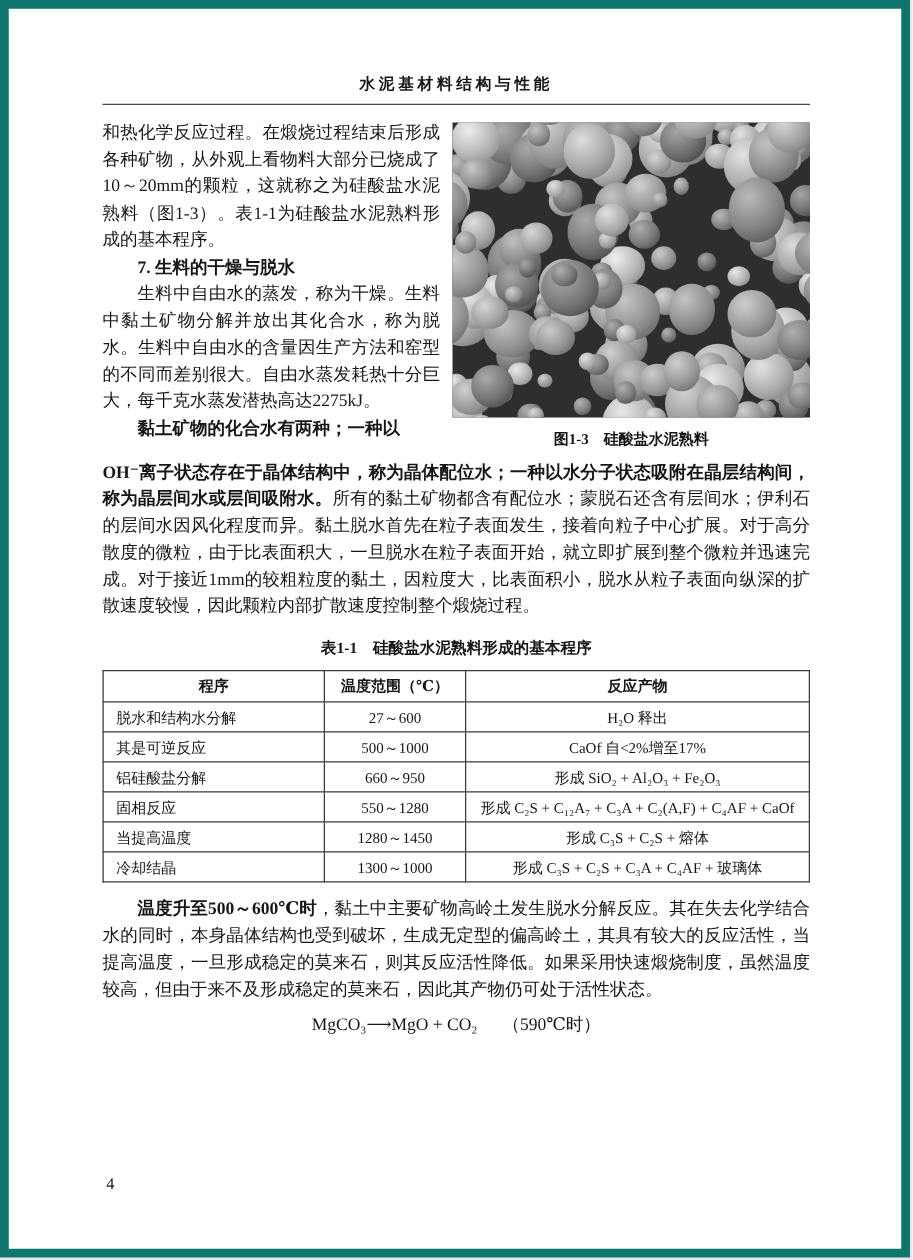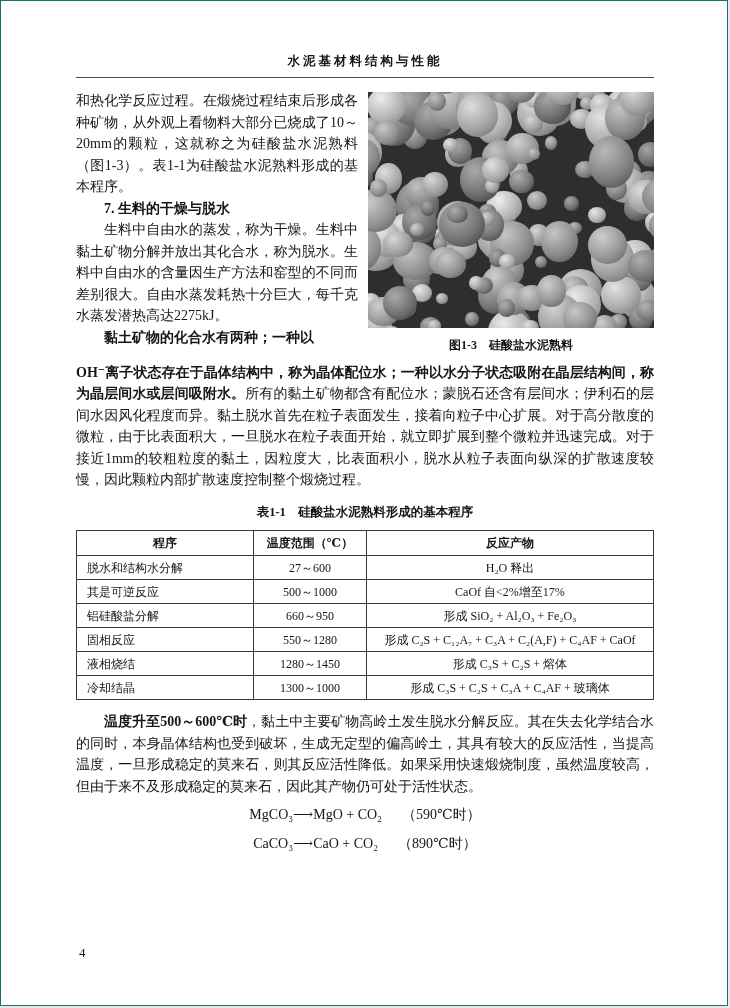--- a/index.html
+++ b/index.html
@@ -6,21 +6,21 @@
   body {
     width:730px; height:1008px;
     background:#e9e9e9;
     font-family:"Liberation Serif","DejaVu Serif",serif;
     color:#161616;
   }
   .page {
     position:relative;
     width:728px; height:1006px;
     background:#ffffff;
-    border:1px solid #0f766e;
+    border:7px solid #0f766e;
     box-sizing:border-box;
     overflow:hidden;
   }
   .header {
     margin:0 73px 0 75px;
     padding-top:52px;
     text-align:center;
     border-bottom:1px solid #4a4a4a;
     padding-bottom:7px;
   }
@@ -311,41 +311,38 @@
           <td class="c1">铝硅酸盐分解</td>
           <td class="c2">660～950</td>
           <td class="c3">形成 SiO₂ + Al₂O₃ + Fe₂O₃</td>
         </tr>
         <tr>
           <td class="c1">固相反应</td>
           <td class="c2">550～1280</td>
           <td class="c3">形成 C₂S + C₁₂A₇ + C₃A + C₂(A,F) + C₄AF + CaOf</td>
         </tr>
         <tr>
-          <td class="c1">液相烧结</td>
+          <td class="c1">当提高温度</td>
           <td class="c2">1280～1450</td>
           <td class="c3">形成 C₃S + C₂S + 熔体</td>
         </tr>
         <tr>
           <td class="c1">冷却结晶</td>
           <td class="c2">1300～1000</td>
           <td class="c3">形成 C₃S + C₂S + C₃A + C₄AF + 玻璃体</td>
         </tr>
       </tbody>
     </table>
 
     <p class="indent sec-p"><span class="bold">温度升至500～600℃时</span><span>，黏土中主要矿物高岭土发生脱水分解反应。其在失去化学结合水的同时，本身晶体结构也受到破坏，生成无定型的偏高岭土，其具有较大的反应活性，当提高温度，一旦形成稳定的莫来石，则其反应活性降低。如果采用快速煅烧制度，虽然温度较高，但由于来不及形成稳定的莫来石，因此其产物仍可处于活性状态。</span></p>
 
 
 
     <div class="eq-line">
       <span>MgCO₃⟶MgO + CO₂</span><span class="eq-note">（590℃时）</span>
     </div>
-    <div class="eq-line">
-      <span>CaCO₃⟶CaO + CO₂</span><span class="eq-note">（890℃时）</span>
-    </div>
 
 
   </div>
 
   <div class="page-number">4</div>
 
 </div>
 
 </body></html>

